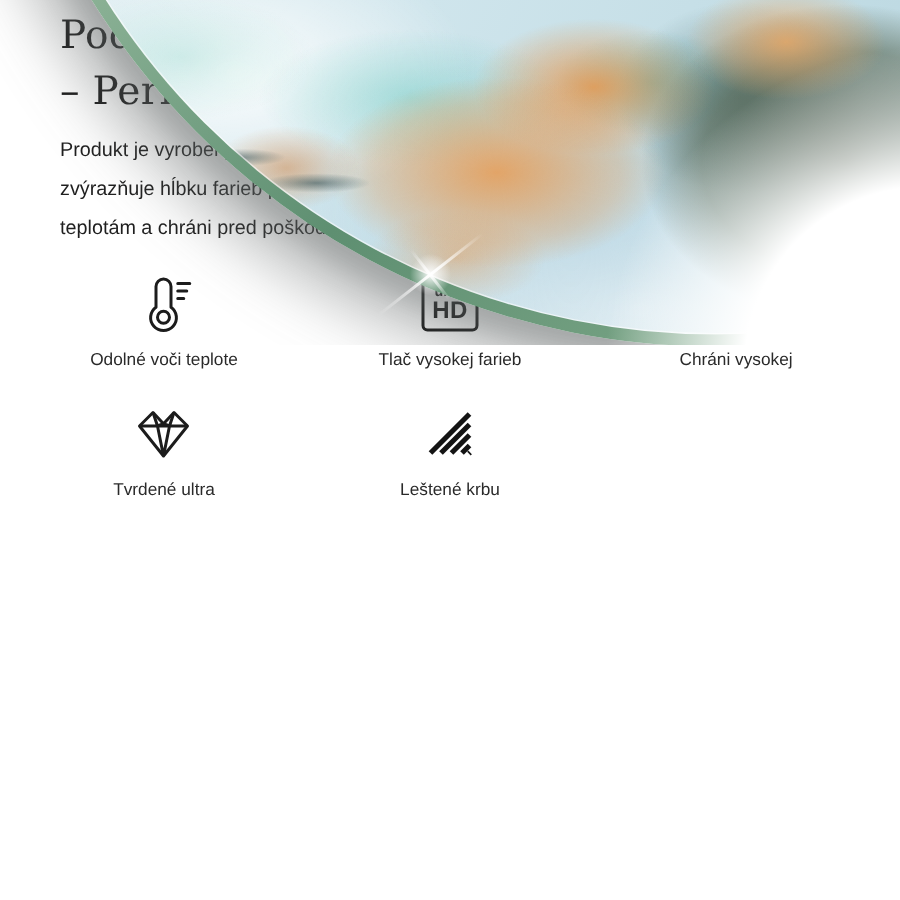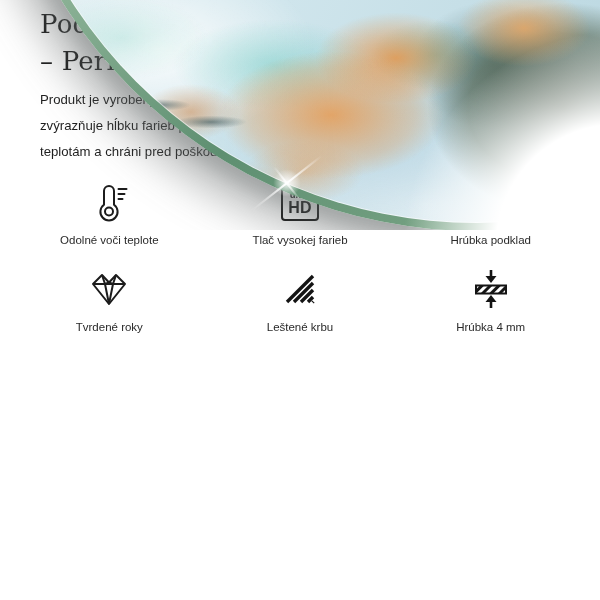--- a/index.html
+++ b/index.html
@@ -105,59 +105,41 @@
       <div class="f-label">Tlač vysokej farieb</div>
     </div>
 
     <div class="feature">
       <div class="icon-box">
         <svg width="40" height="40" viewBox="0 0 40 40" fill="none" stroke="#1c1c1c" stroke-width="2.2">
           <path d="M20 3.5 L33.5 8 v9.5 c0 9 -5.8 14.5 -13.5 18.2 C12.3 32 6.5 26.5 6.5 17.5 V8 Z" stroke-linejoin="round"></path>
           <path d="M14 19.8 l4.2 4.2 L26.5 15.2" stroke-linecap="round" stroke-linejoin="round"></path>
         </svg>
       </div>
-      <div class="f-label">Hrúbka podklad</div>
+      <div class="f-label">Chráni vysokej</div>
     </div>
 
     <div class="feature">
       <div class="icon-box">
         <svg width="40" height="40" viewBox="0 0 40 40" fill="none" stroke="#1c1c1c" stroke-width="2" stroke-linejoin="round">
           <path d="M4 15 L13 6 L20 13.5 L27 6 L36 15 L20 35 Z"></path>
           <path d="M4 15 H36 M13 6 L16 15 L20 35 M27 6 L24 15 L20 35 M20 13.5 L16 15 M20 13.5 L24 15"></path>
         </svg>
       </div>
-      <div class="f-label">Tvrdené roky</div>
+      <div class="f-label">Tvrdené ultra</div>
     </div>
 
     <div class="feature">
       <div class="icon-box">
         <svg width="40" height="40" viewBox="0 0 40 40" fill="none" stroke="#141414" stroke-width="3.4">
           <path d="M7 33 L33 7"></path>
           <path d="M14 33 L33 14"></path>
           <path d="M21 33 L33 21"></path>
           <path d="M28 33 L33 28"></path>
           <path d="M32.6 33.4 L33.4 32.6"></path>
         </svg>
       </div>
       <div class="f-label">Leštené krbu</div>
     </div>
 
-    <div class="feature">
-      <div class="icon-box">
-        <svg width="40" height="40" viewBox="0 0 40 40">
-          <defs>
-            <pattern id="hatch" patternUnits="userSpaceOnUse" width="6" height="6" patternTransform="rotate(45)">
-              <rect width="6" height="6" fill="#ffffff"></rect>
-              <rect width="3" height="6" fill="#141414"></rect>
-            </pattern>
-          </defs>
-          <path d="M20 1 V7" stroke="#141414" stroke-width="2.6"></path>
-          <polygon points="14.5,7 25.5,7 20,14" fill="#141414"></polygon>
-          <rect x="5" y="16.5" width="30" height="8" fill="url(#hatch)" stroke="#141414" stroke-width="2"></rect>
-          <path d="M20 39 V33" stroke="#141414" stroke-width="2.6"></path>
-          <polygon points="14.5,33 25.5,33 20,26" fill="#141414"></polygon>
-        </svg>
-      </div>
-      <div class="f-label">Hrúbka 4 mm</div>
-    </div>
 
   </div>
 </div>
 
 </body></html>

